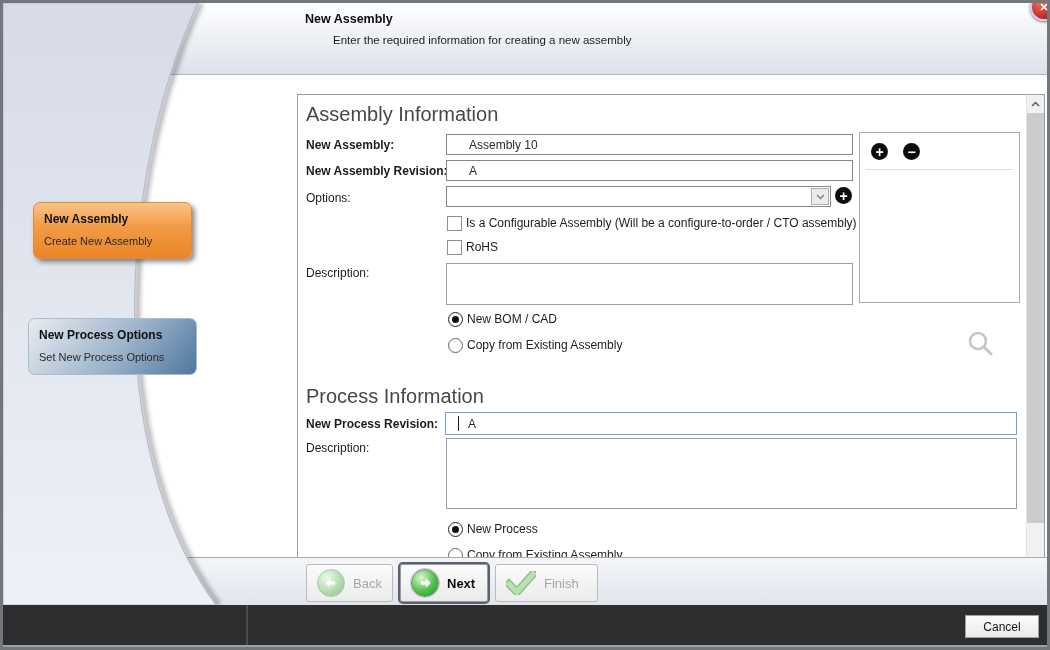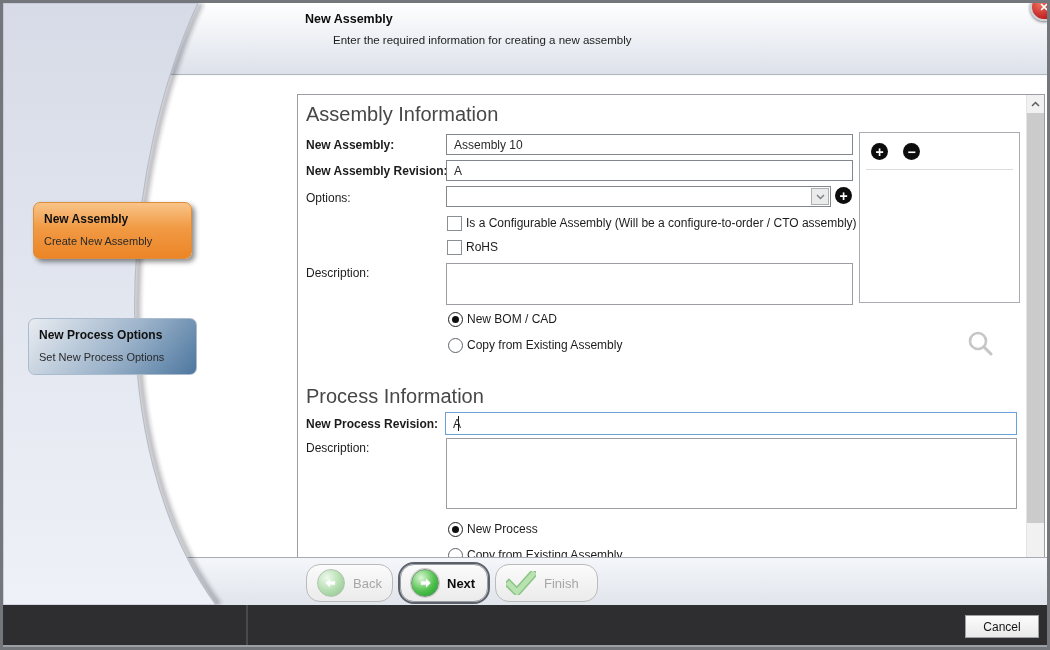--- a/index.html
+++ b/index.html
@@ -30,21 +30,21 @@
   .step.blue{left:25px;top:315px;width:147px;height:37px;
     background:linear-gradient(130deg,#e9ecf1,#9cb3ca 55%,#4d779f);
     border:1px solid #aabbce;}
 
   
   .panel{position:absolute;left:294px;top:75px;width:748px;height:479px;background:#fff;
     border:1px solid #9b9fa5;box-sizing:border-box;overflow:hidden;z-index:5;margin-top:16px;}
   .sec-h{position:absolute;font-size:20px;color:#474747;font-weight:400;}
   .lbl{position:absolute;font-size:12px;color:#1c1c1c;white-space:nowrap;}
   .lbl.b{font-weight:bold;}
-  .inp{position:absolute;border:1px solid #82878d;font-size:12px;color:#2a2a2a;padding:0 7px;
+  .inp{position:absolute;border:1px solid #82878d;font-size:12px;color:#2a2a2a;padding:0 22px;
     font-family:inherit;background:#fff;box-sizing:border-box;outline:none;}
   .inp.focus{border:1px solid #6ba0d8;}
   .ta{position:absolute;border:1px solid #9a9ea3;background:#fff;resize:none;font-family:inherit;
     font-size:12px;box-sizing:border-box;outline:none;}
   .caret{position:absolute;left:160px;top:321px;width:1px;height:15px;background:#1b1b1b;}
 
   .chk{position:absolute;width:13px;height:13px;border:1px solid #8a8f94;background:#fff;cursor:pointer;}
   .rad{position:absolute;width:13px;height:13px;border:1px solid #5f6368;border-radius:50%;background:#fff;cursor:pointer;}
   .rad.sel{border-color:#222;}
   .rad.sel::after{content:"";position:absolute;left:3px;top:3px;width:7px;height:7px;border-radius:50%;background:#0e0e0e;}
@@ -66,21 +66,21 @@
   .sb{position:absolute;right:0;top:0;width:17px;height:477px;background:#f1f1f1;border-left:1px solid #e4e4e4;}
   .sb-btn{position:absolute;left:0;width:17px;height:17px;display:flex;align-items:center;justify-content:center;cursor:pointer;}
   .sb-up{top:0;} .sb-down{bottom:0;}
   .sb-thumb{position:absolute;left:0;top:18px;width:17px;height:410px;background:#cbcbcb;cursor:pointer;}
 
   
   .strip{position:absolute;left:0;top:554px;width:100%;height:48px;
     background:linear-gradient(#f4f6fa,#e0e4eb);border-top:1px solid #a6abb4;z-index:6;}
   .nav-btn{position:absolute;top:6px;height:38px;display:flex;align-items:center;gap:8px;
     padding:0 16px 0 10px;background:linear-gradient(#fbfbfb,#ebebeb);
-    border:1px solid #bababa;border-radius:14px;box-sizing:border-box;cursor:pointer;font-family:inherit;}
+    border:1px solid #bababa;border-radius:3px;box-sizing:border-box;cursor:pointer;font-family:inherit;}
   .nav-btn .btxt{font-size:13px;color:#a6a6a6;}
   .nav-btn.focused{border:1px solid #989da5;outline:2px solid #5c6068;}
   .nav-btn.focused .btxt{color:#0c0c0c;font-weight:bold;}
   .btn-back{left:303px;width:87px;}
   .btn-next{left:397px;width:88px;}
   .btn-finish{left:492px;width:103px;}
   .gc{width:26px;height:26px;border-radius:50%;display:flex;align-items:center;justify-content:center;flex:0 0 auto;}
   .gc-back{background:radial-gradient(circle at 35% 30%,#eefaec,#b2dcae 55%,#8cc48b);border:1px solid #b4c4b4;}
   .gc-next{background:radial-gradient(circle at 35% 30%,#dcf7d4,#4fc04b 55%,#169a2e);border:1px solid #7b947b;box-shadow:0 0 0 1px #c9cdc9;}
 

